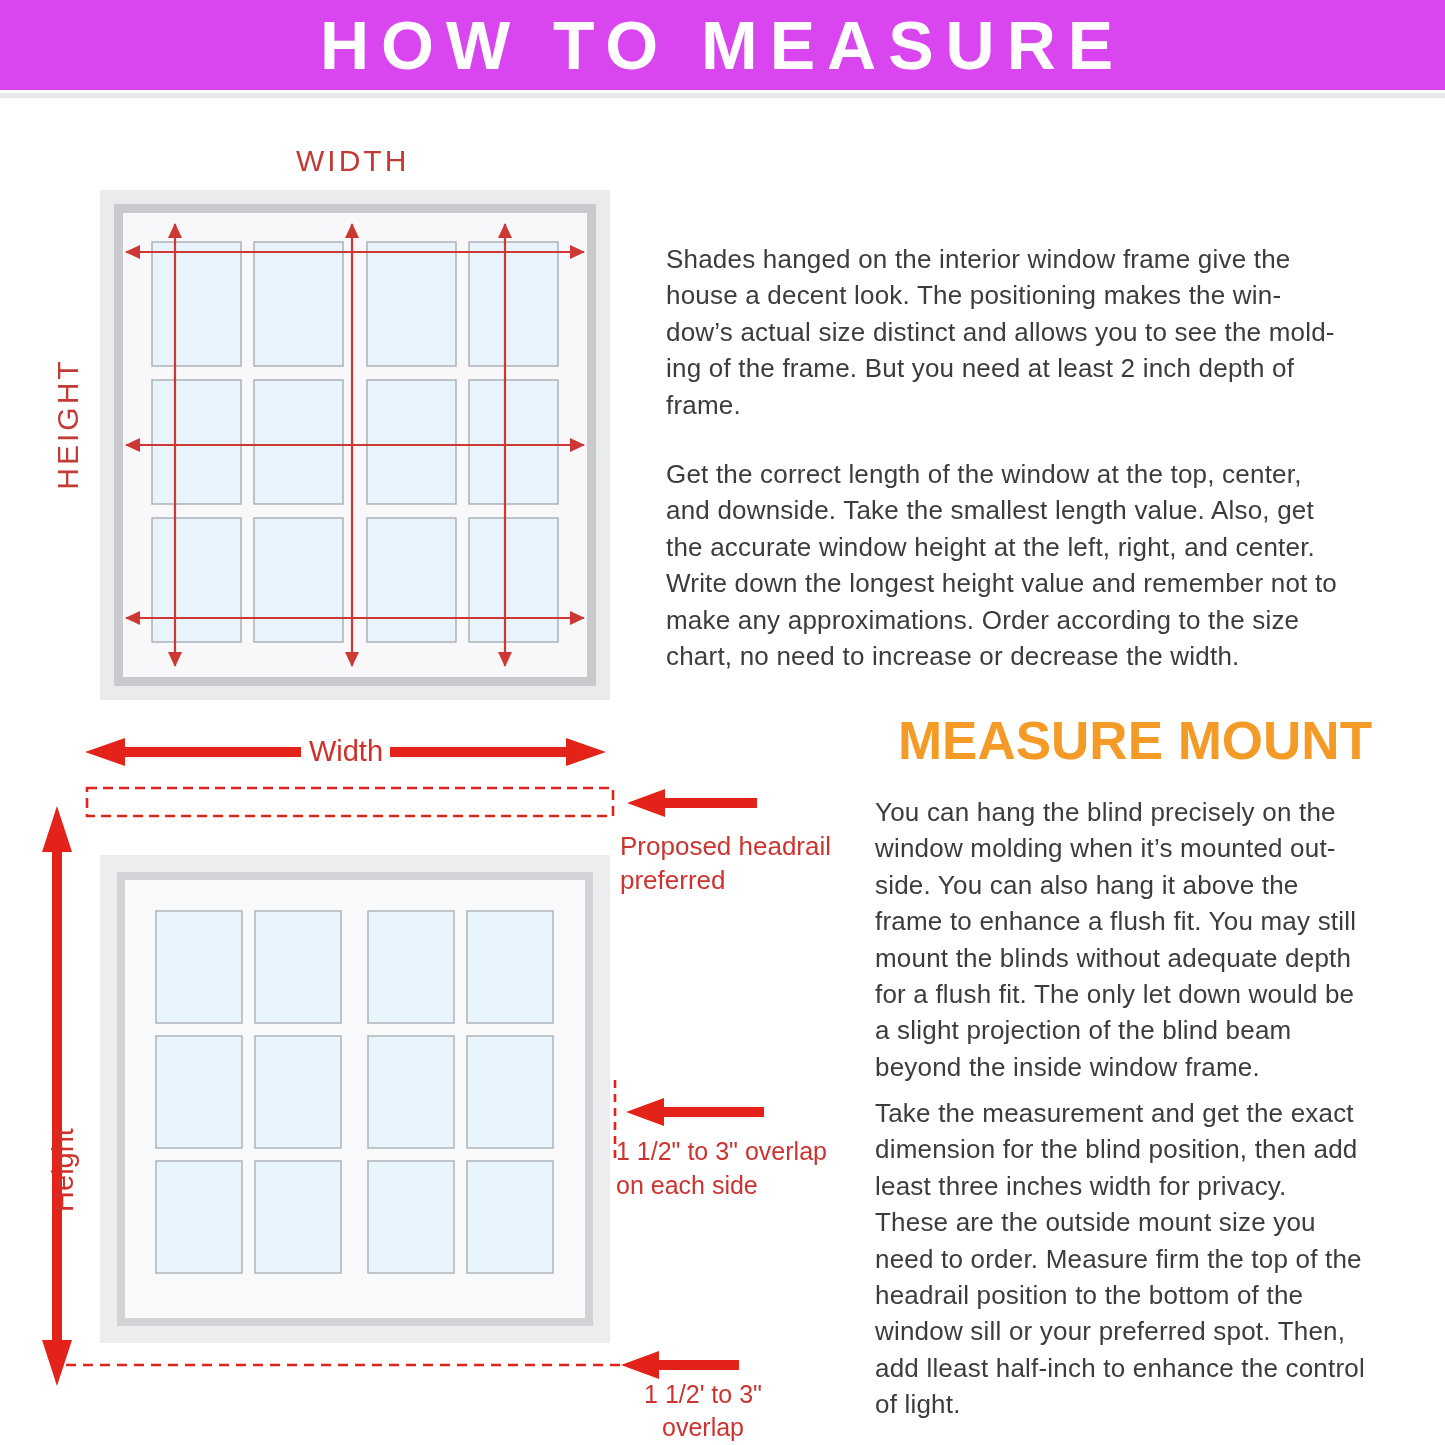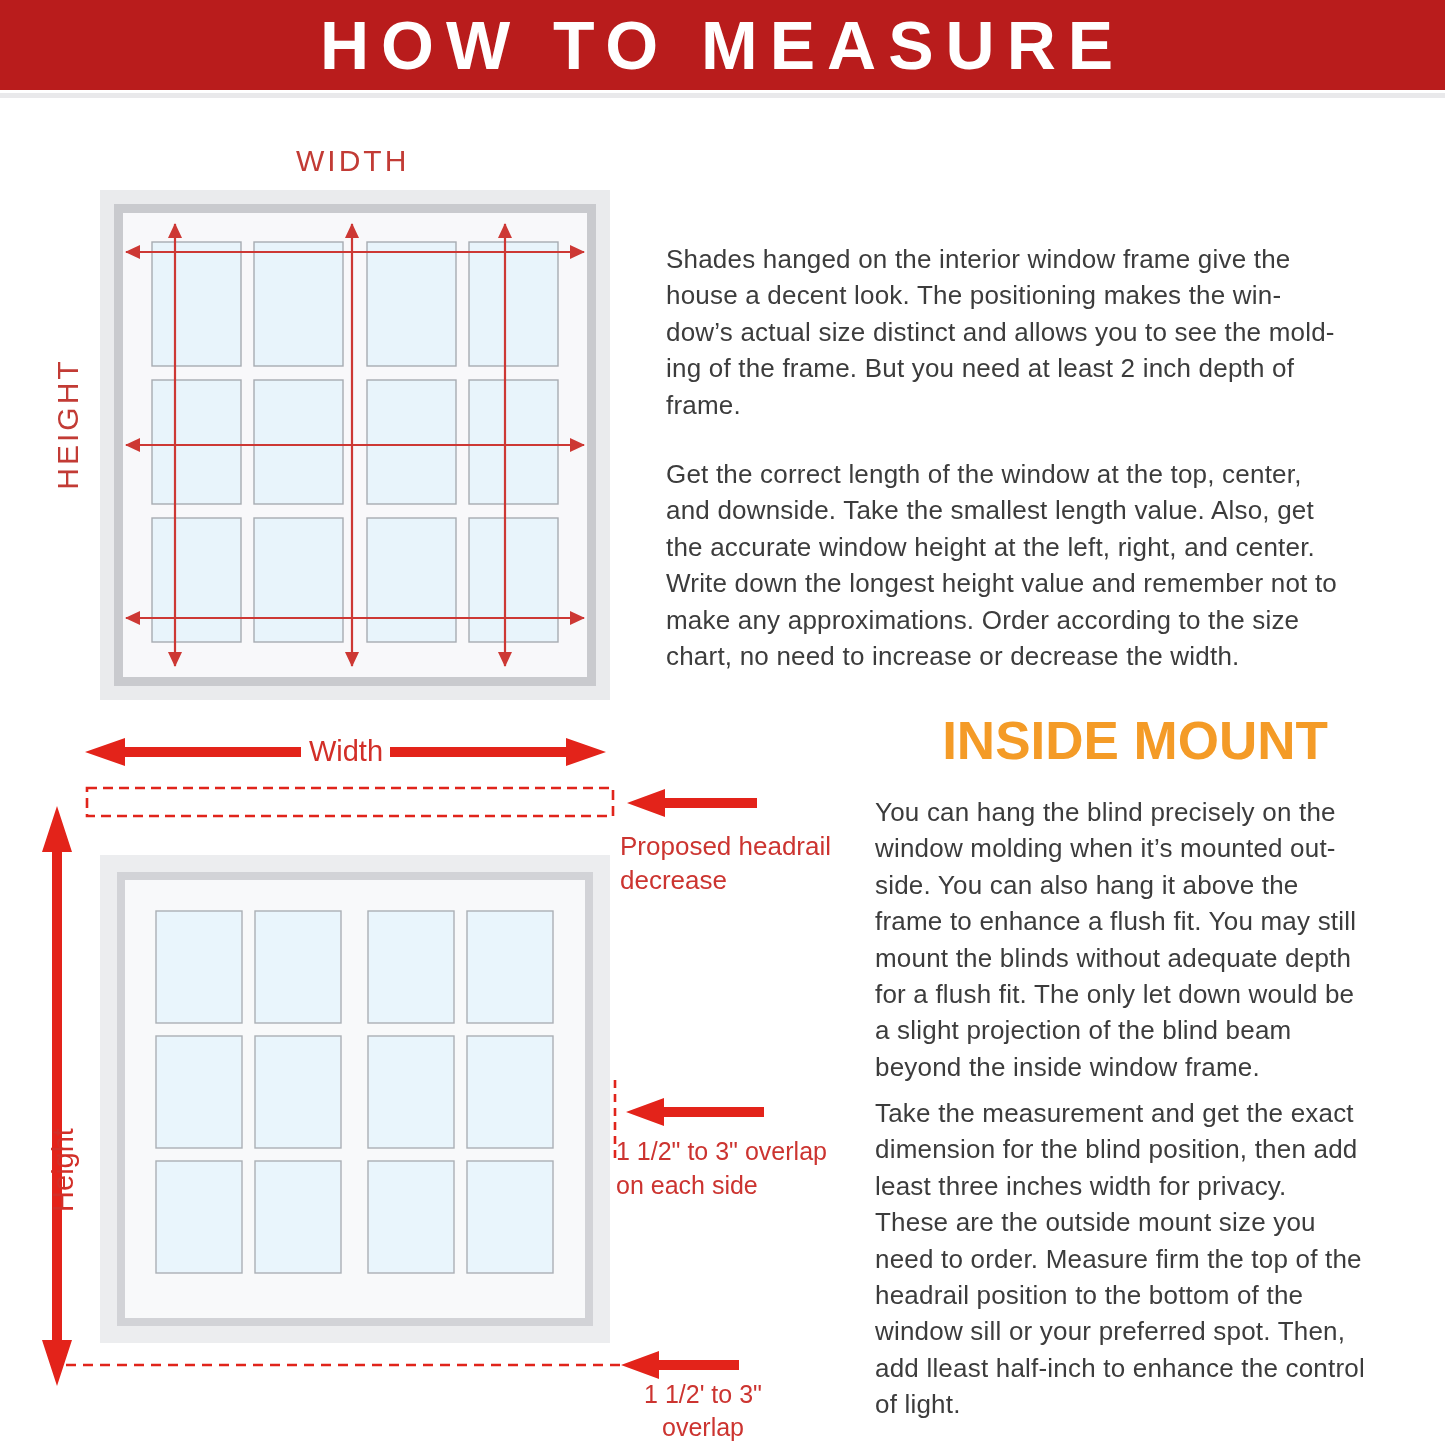--- a/index.html
+++ b/index.html
@@ -4,21 +4,21 @@
 <style>
   html,body{margin:0;padding:0;background:#ffffff;}
   .canvas{
     position:relative;width:1445px;height:1445px;background:#ffffff;overflow:hidden;
     font-family:"Liberation Sans", sans-serif;
   }
   .abs{position:absolute;}
   
   .banner{
     position:absolute;left:0;top:0;width:1445px;height:90px;
-    background:#b91c1c;display:flex;align-items:center;justify-content:center;
+    background:#d946ef;display:flex;align-items:center;justify-content:center;
   }
   .banner h1{
     margin:0;color:#ffffff;font-size:68px;font-weight:bold;letter-spacing:12px;
     white-space:nowrap;
   }
   .banner-divider{
     position:absolute;left:0;top:93px;width:1445px;height:5px;background:#E9E9EB;
   }
   
   .meas-caps{
@@ -94,21 +94,21 @@
 dow’s actual size distinct and allows you to see the mold-
 ing of the frame. But you need at least 2 inch depth of
 frame.</p>
   <p class="body-par" style="left:666px;top:456px;width:790px;">Get the correct length of the window at the top, center,
 and downside. Take the smallest length value. Also, get
 the accurate window height at the left, right, and center.
 Write down the longest height value and remember not to
 make any approximations. Order according to the size
 chart, no need to increase or decrease the width.</p>
 
-  <h2 class="sec-head" style="left:845px;top:710px;width:580px;font-size:53px;">INSIDE MOUNT</h2>
+  <h2 class="sec-head" style="left:845px;top:710px;width:580px;font-size:53px;">MEASURE MOUNT</h2>
   <p class="body-par" style="left:875px;top:794px;width:575px;">You can hang the blind precisely on the
 window molding when it’s mounted out-
 side. You can also hang it above the
 frame to enhance a flush fit. You may still
 mount the blinds without adequate depth
 for a flush fit. The only let down would be
 a slight projection of the blind beam
 beyond the inside window frame.</p>
   <p class="body-par" style="left:875px;top:1095px;width:575px;">Take the measurement and get the exact
 dimension for the blind position, then add
@@ -128,21 +128,21 @@
     <polygon points="216,16 176,2 176,11 0,11 0,21 176,21 176,30" fill="#E3231A"></polygon>
   </svg>
 
   <svg class="abs" style="left:85px;top:786px;" width="530" height="32" viewBox="0 0 530 32">
     <rect x="2" y="2" width="526" height="28" fill="none" stroke="#E0241B" stroke-width="2.6" stroke-dasharray="10,6"></rect>
   </svg>
   <svg class="abs" style="left:627px;top:787px;" width="130" height="32" viewBox="0 0 130 32">
     <polygon points="0,16 38,2 38,11 130,11 130,21 38,21 38,30" fill="#E3231A"></polygon>
   </svg>
   <div class="note" style="left:620px;top:829px;font-size:26px;">Proposed headrail
-decrease</div>
+preferred</div>
 
   <svg class="abs" style="left:39px;top:806px;" width="36" height="580" viewBox="0 0 36 580">
     <polygon points="18,0 3,46 13,46 13,534 3,534 18,580 33,534 23,534 23,46 33,46" fill="#E3231A"></polygon>
   </svg>
   <div class="meas-lbl rot" style="left:-8px;top:1155px;width:140px;height:30px;">Height</div>
 
   <svg class="abs" style="left:100px;top:855px;" width="510" height="488" viewBox="0 0 510 488">
     <rect x="0" y="0" width="510" height="488" fill="#ECEDEF"></rect>
     <rect x="17" y="17" width="476" height="454" fill="#D2D3D7"></rect>
     <rect x="25" y="25" width="460" height="438" fill="#F8F9FA"></rect>

